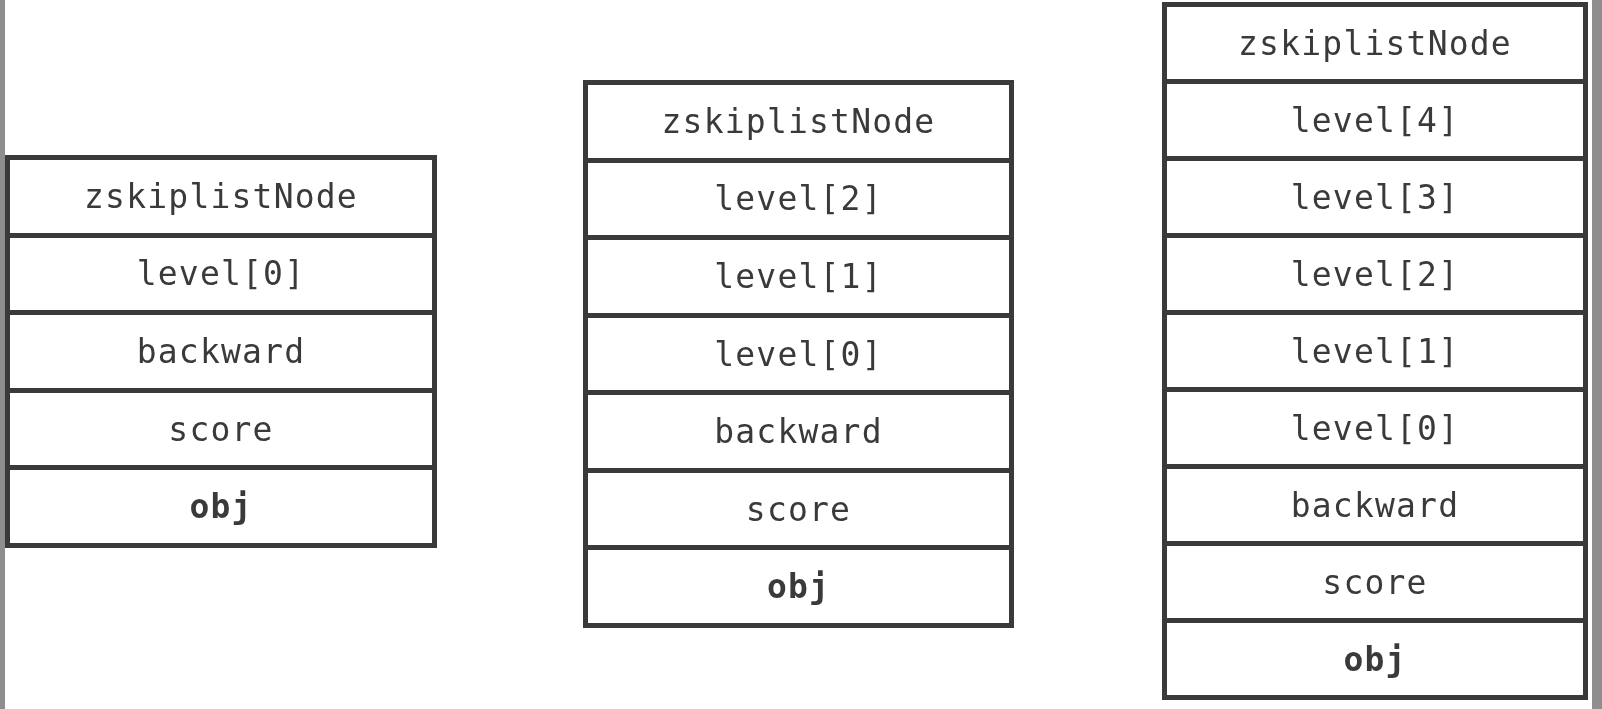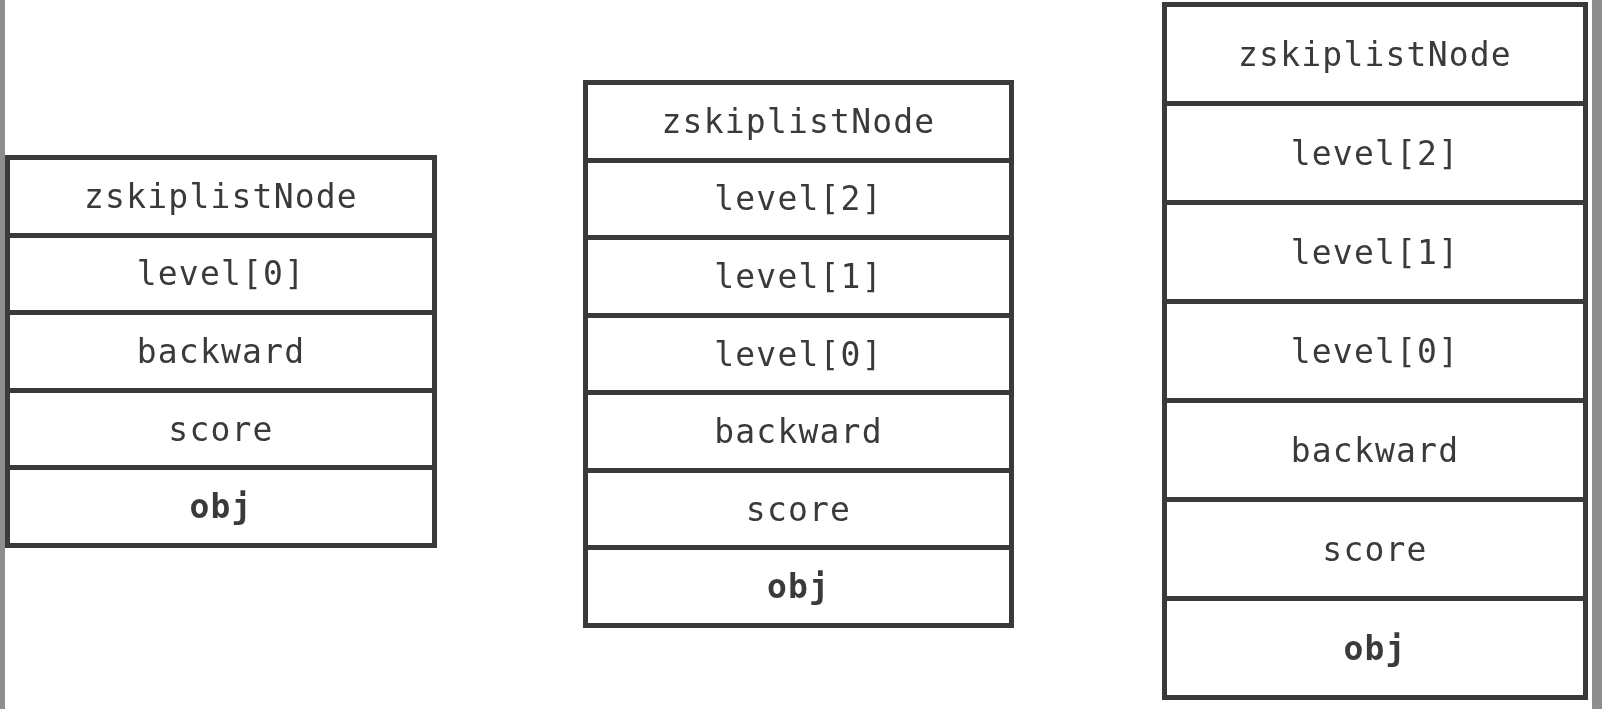--- a/index.html
+++ b/index.html
@@ -86,20 +86,22 @@
     <div class="struct-row">level[2]</div>
     <div class="struct-row">level[1]</div>
     <div class="struct-row">level[0]</div>
     <div class="struct-row">backward</div>
     <div class="struct-row">score</div>
     <div class="struct-row">obj</div>
   </div>
 
   <div class="struct-box" id="box-right">
     <div class="struct-row">zskiplistNode</div>
+    <div class="struct-row">level[4]</div>
+    <div class="struct-row">level[3]</div>
     <div class="struct-row">level[2]</div>
     <div class="struct-row">level[1]</div>
     <div class="struct-row">level[0]</div>
     <div class="struct-row">backward</div>
     <div class="struct-row">score</div>
     <div class="struct-row">obj</div>
   </div>
 
 </div>
 

